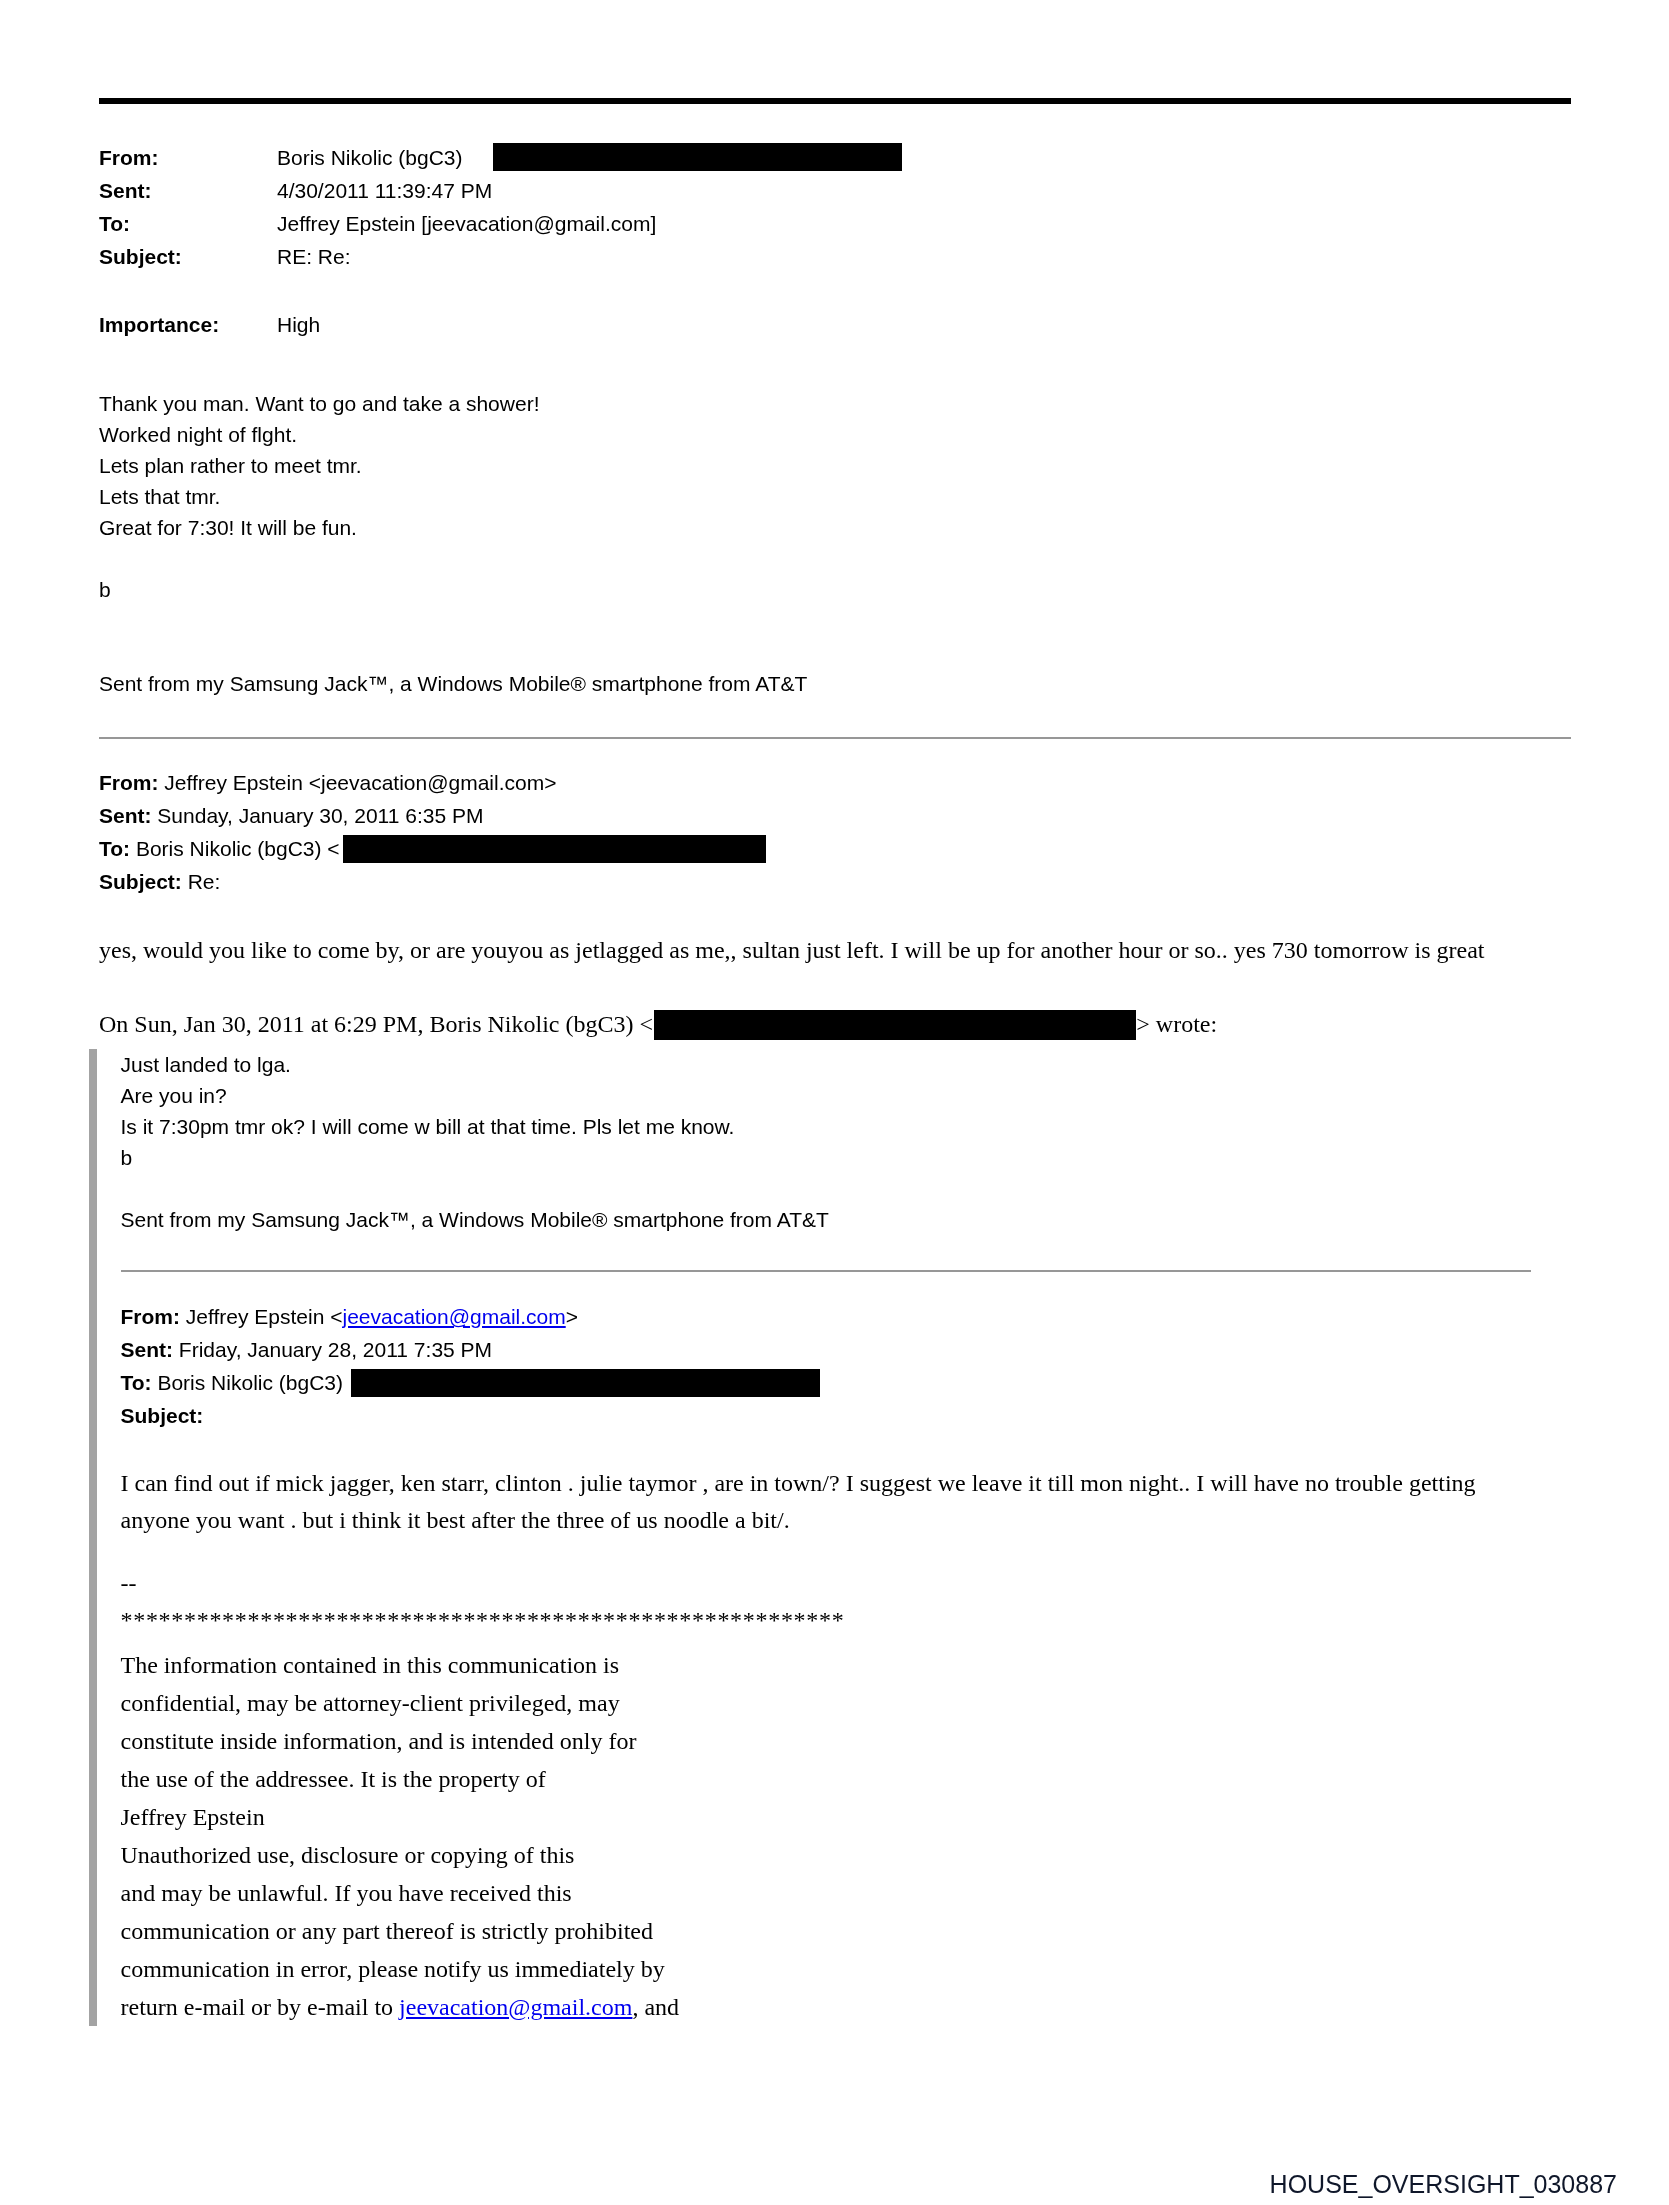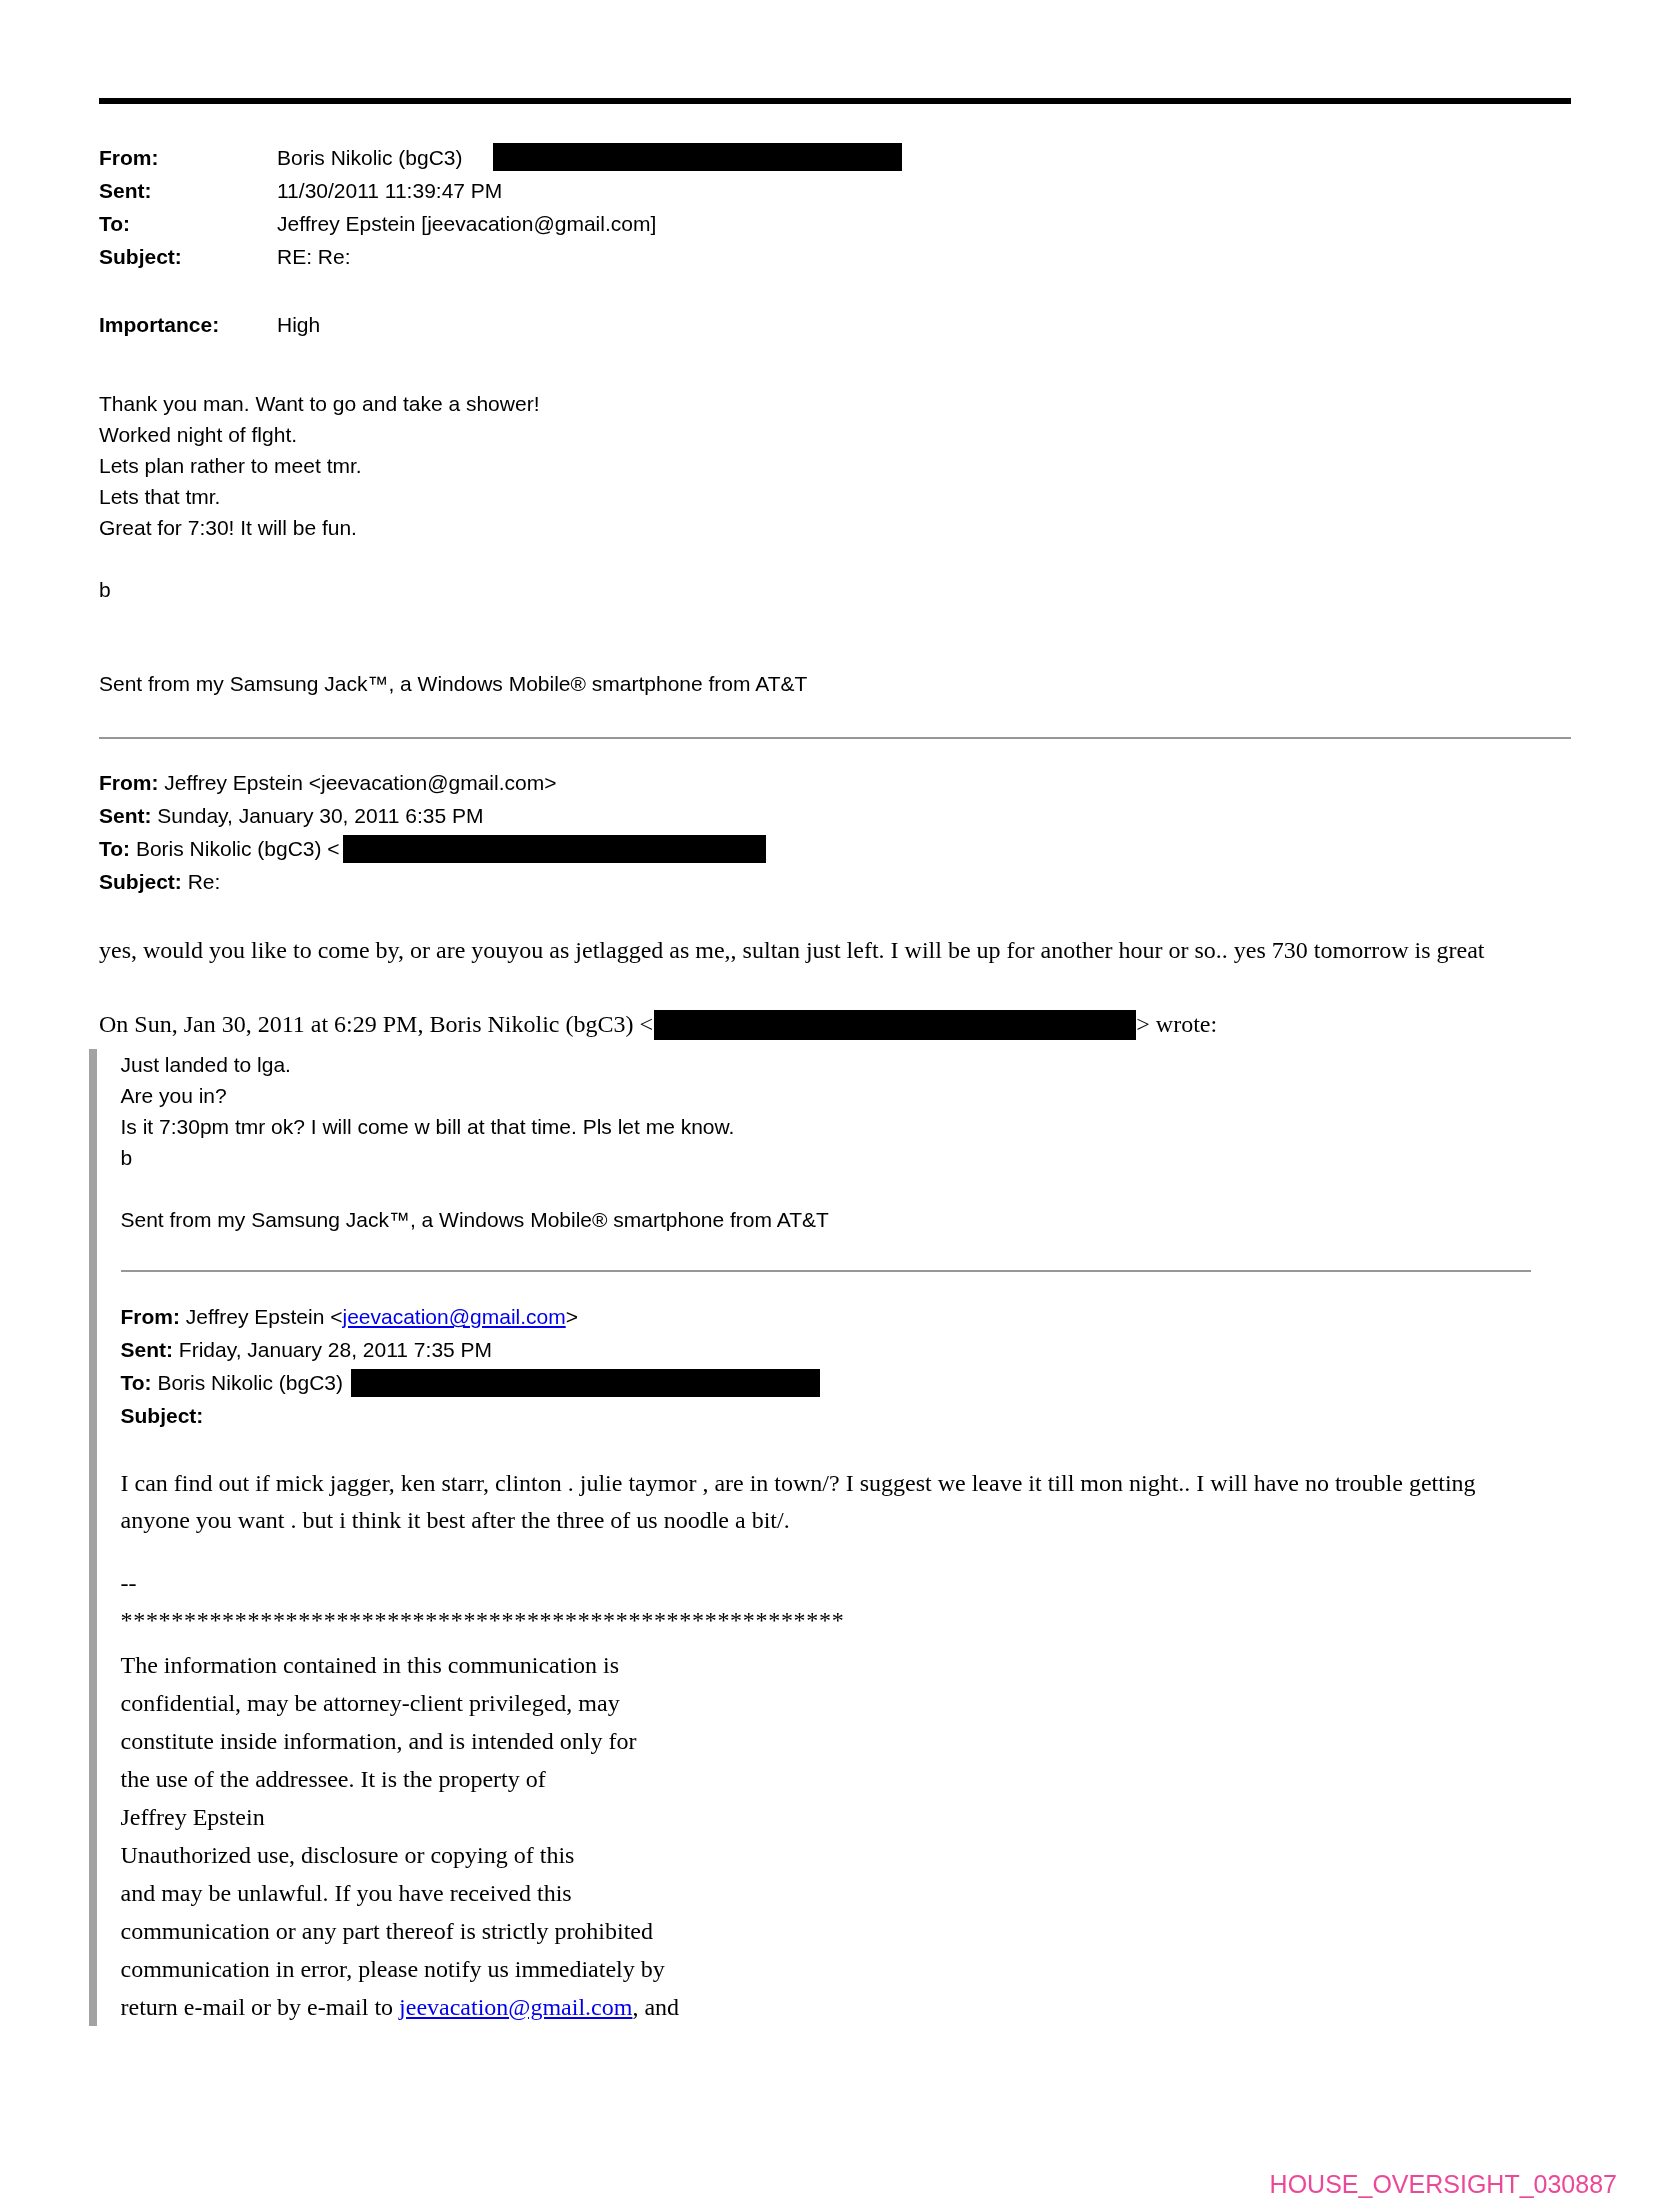--- a/index.html
+++ b/index.html
@@ -73,40 +73,40 @@
   .r-to-fri  { width: 469px; margin-left: 7.9px; }
 
   a.link, .link { color: #0000ee; text-decoration: underline; cursor: pointer; }
 
   .footer {
     position: absolute;
     right: 52px;
     bottom: 6.5px;
     font-size: 25px;
     font-family: "Liberation Sans", sans-serif;
-    color: #ec4899;
+    color: #0f172a;
   }
 </style>
 </head>
 <body>
 
 <div class="page">
   <div class="content">
 
     <div class="top-rule"></div>
 
     <section>
       <div class="hdr">
         <div class="hrow">
           <span class="hlabel">From:</span>
           <span class="hvalue"><span>Boris Nikolic (bgC3)</span><span class="redact r-from-top"></span></span>
         </div>
         <div class="hrow">
           <span class="hlabel">Sent:</span>
-          <span class="hvalue">11/30/2011 11:39:47 PM</span>
+          <span class="hvalue">4/30/2011 11:39:47 PM</span>
         </div>
         <div class="hrow">
           <span class="hlabel">To:</span>
           <span class="hvalue">Jeffrey Epstein [jeevacation@gmail.com]</span>
         </div>
         <div class="hrow">
           <span class="hlabel">Subject:</span>
           <span class="hvalue">RE: Re:</span>
         </div>
         <div class="hrow importance-row">

